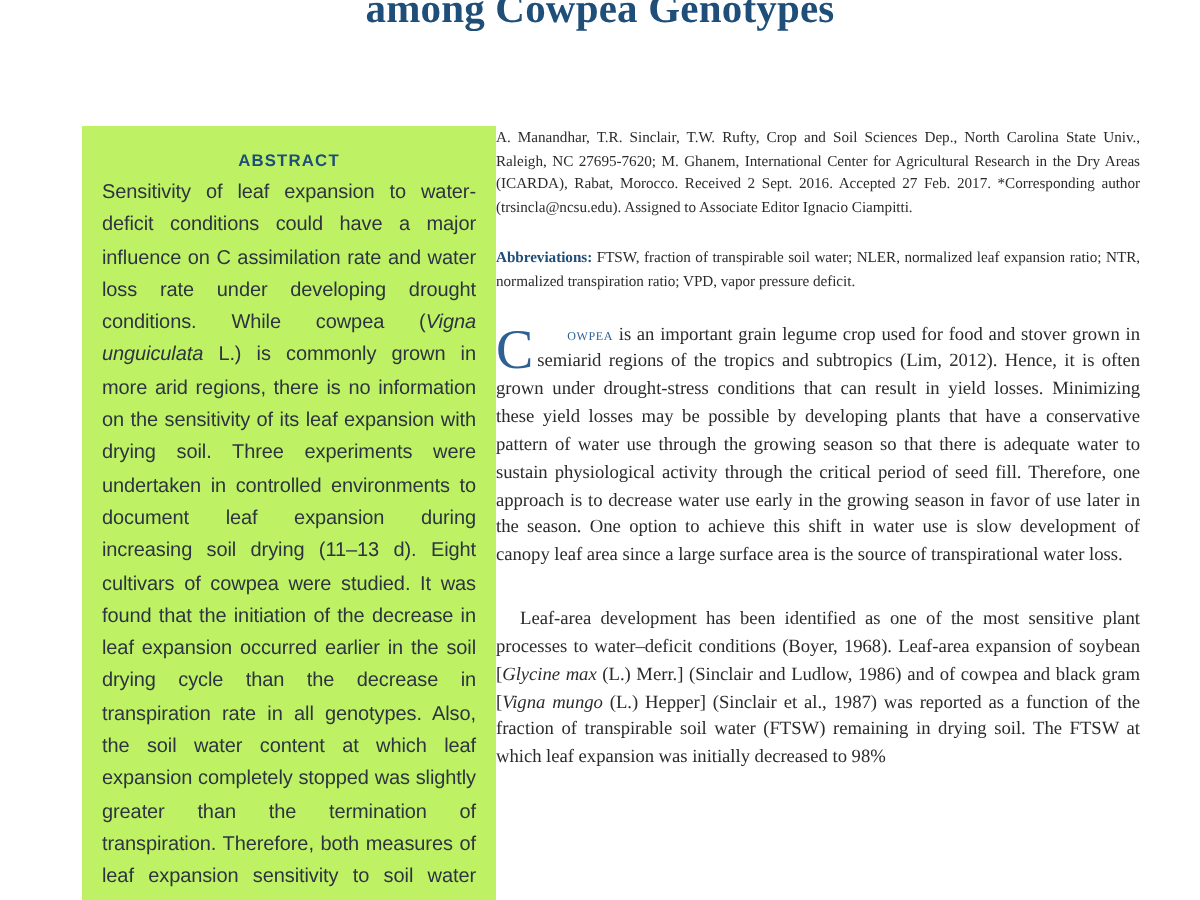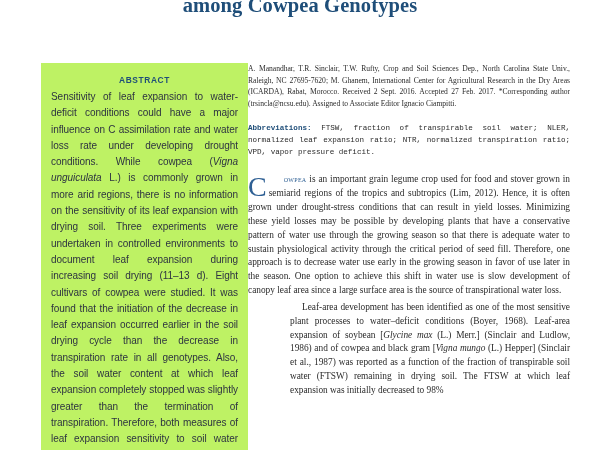--- a/index.html
+++ b/index.html
@@ -109,21 +109,21 @@
     font-family: "Liberation Serif", serif;
     font-size: 7.6px;
     line-height: 1.52;
     color: #2b2b2b;
     text-align: justify;
     margin: 0 0 0 0;
     letter-spacing: -0.02px;
   }
 
   .abbrev {
-    font-family: Liberation Mono, monospace;
+    font-family: Liberation Serif, serif;
     font-size: 7.6px;
     line-height: 1.55;
     color: #2b2b2b;
     text-align: justify;
     margin: 14px 0 0 0;
     letter-spacing: -0.02px;
   }
   .abbrev b {
     font-weight: bold;
     color: #1f4e79;
@@ -136,22 +136,21 @@
     color: #2b2b2b;
     text-align: justify;
     margin: 0;
     letter-spacing: -0.02px;
   }
   .body-text.first {
     margin-top: 15px;
   }
   .body-text.indent {
     text-indent: 12px;
-    margin-top: 3px;
-    padding-left: 42px;
+    margin-top: 18px;
   }
   .body-text i {
     font-style: italic;
   }
 
   .dropcap {
     float: left;
     font-family: "Liberation Serif", serif;
     font-size: 28px;
     line-height: 0.84;

